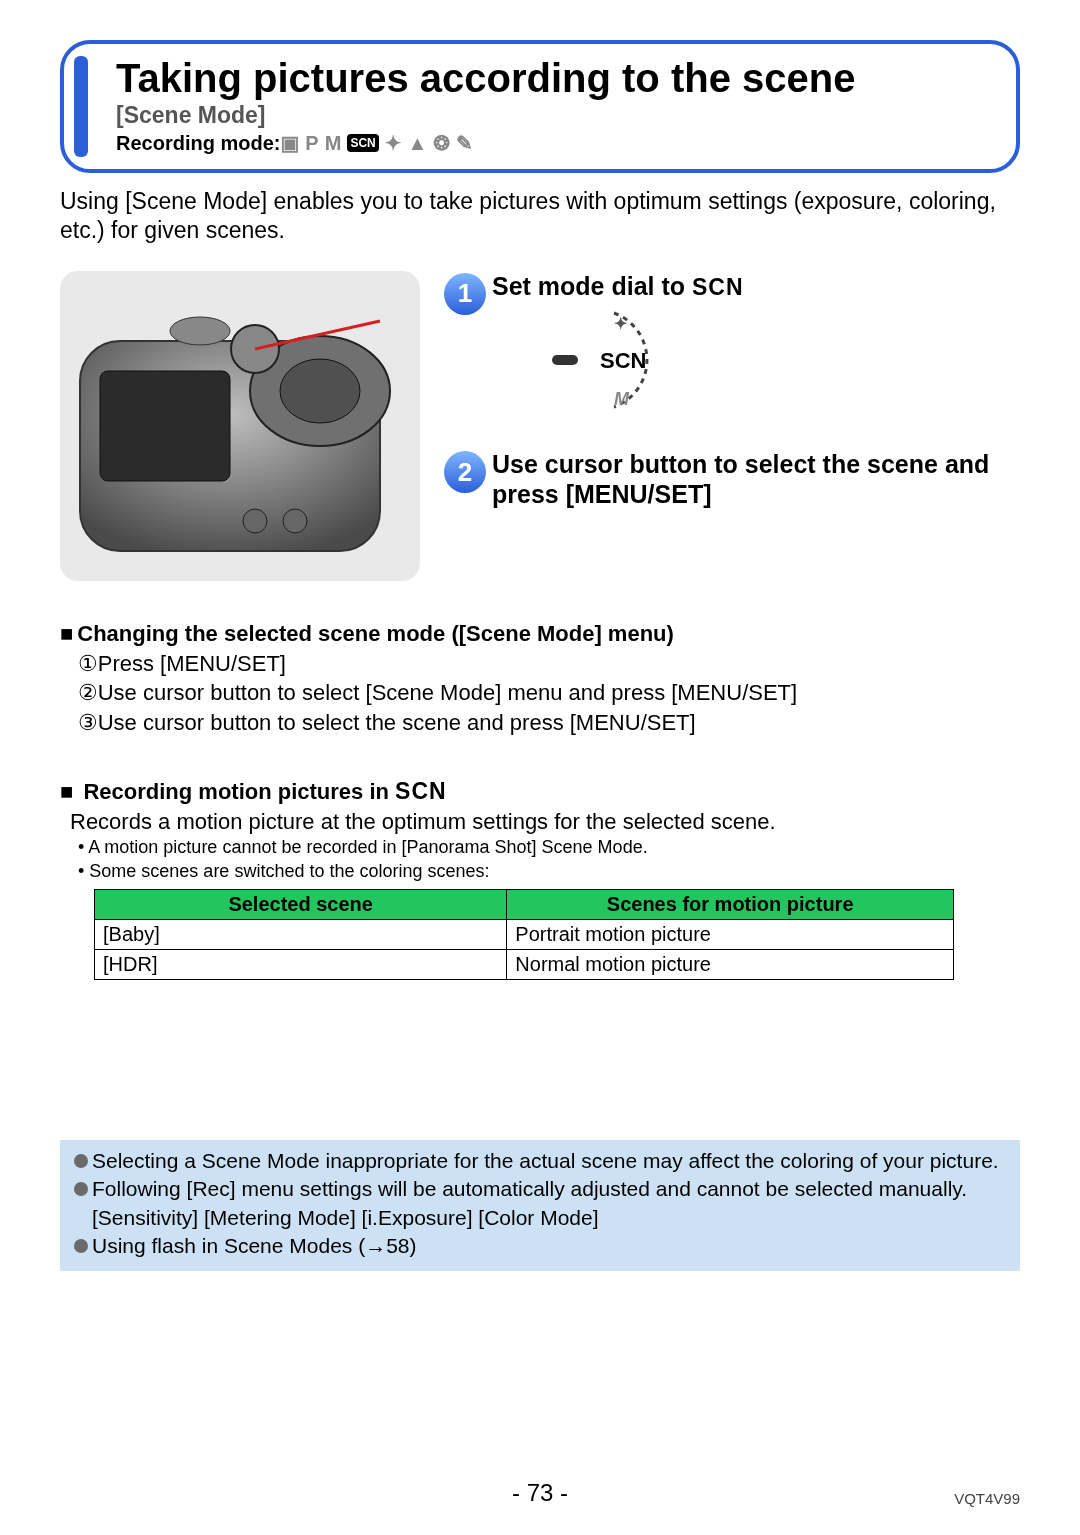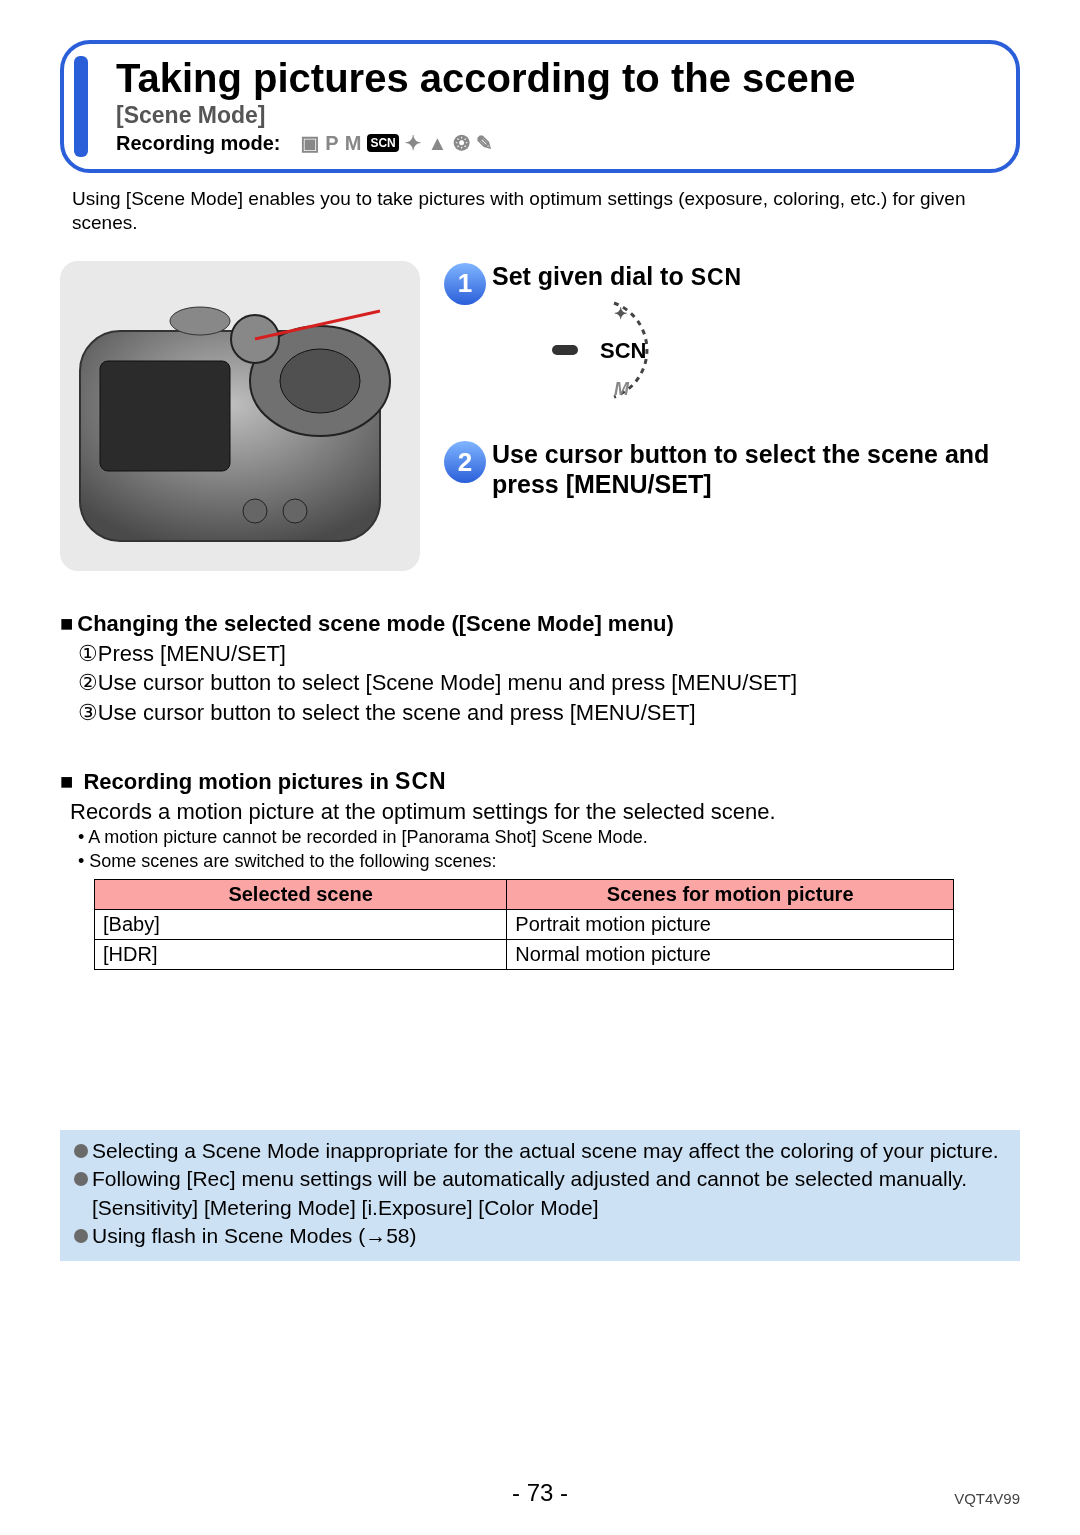--- a/index.html
+++ b/index.html
@@ -2,42 +2,42 @@
 <html><head>
 <meta charset="utf-8">
 <style>
   html,body{margin:0;padding:0;background:#fff;font-family:Arial,Helvetica,sans-serif;color:#000}
   .page{width:1080px;min-height:1535px;margin:0 auto;position:relative;box-sizing:border-box;padding:40px 60px 80px 60px}
   .panel{border:4px solid #2b5fd9;border-radius:30px;padding:12px 24px 14px 24px;position:relative;margin-bottom:14px}
   .panel .accent{position:absolute;left:10px;top:12px;bottom:12px;width:14px;background:#2b5fd9;border-radius:6px}
   .panel-inner{margin-left:28px}
   h1.title{font-size:40px;font-weight:bold;margin:0 0 2px 0;line-height:1.1}
   .subtitle{font-size:23px;font-weight:bold;color:#555;margin:0}
-  .rec-line{font-size:20px;font-weight:bold;margin:2px 0 0 0;display:flex;align-items:center;gap:20px}
+  .rec-line{font-size:20px;font-weight:bold;margin:2px 0 0 0;display:flex;align-items:center;gap:0}
   .mode-icons{display:inline-flex;align-items:center;gap:6px;color:#888;font-size:20px}
   .mode-icons .scn{background:#000;color:#fff;font-size:12px;font-weight:bold;padding:2px 3px;border-radius:4px}
-  .body-text{font-size:19px;line-height:1.25;margin:6px 0 26px 12px}
+  .body-text{font-size:23px;line-height:1.25;margin:6px 0 26px 0}
   .steps-row{display:flex;gap:24px;align-items:flex-start;margin-bottom:30px}
   .camera-box{flex:0 0 360px}
   .camera-placeholder{width:360px;height:310px;background:#e9e9e9;border-radius:18px;display:flex;align-items:center;justify-content:center;color:#888;font-size:14px;position:relative;overflow:hidden}
   .camera-placeholder svg{width:100%;height:100%}
   .steps{flex:1}
   .step{display:flex;align-items:flex-start;gap:6px;margin-bottom:18px}
   .bullet{flex:0 0 42px;height:42px;border-radius:50%;background:linear-gradient(#7fb5ff,#2b5fd9);display:flex;align-items:center;justify-content:center;color:#fff;font-weight:bold;font-size:26px;margin-top:2px}
   .step-text{font-size:25px;font-weight:bold;line-height:1.2}
   .scn-label{font-family:Arial;font-size:23px;letter-spacing:1px}
   .dial-art{margin:4px 0 10px 50px}
   .sec-h{font-size:22px;font-weight:bold;margin:40px 0 2px 0}
   .sec-h::before{content:"■";margin-right:4px}
   .enum{font-size:22px;line-height:1.35;margin-left:18px}
   .sub-bullets{font-size:18px;line-height:1.3;margin-left:18px}
   .sub-bullets .row::before{content:"• ";}
   table.scene-table{width:860px;border-collapse:collapse;margin:6px 0 0 34px;font-size:20px}
   table.scene-table th,table.scene-table td{border:1px solid #000;padding:3px 8px;text-align:left}
-  table.scene-table th{background:#fca5a5;font-weight:bold;text-align:center}
+  table.scene-table th{background:#22c55e;font-weight:bold;text-align:center}
   .note-box{background:#cde1f4;padding:6px 14px 10px 14px;margin-top:160px;font-size:21px;line-height:1.25}
   .note-box .nrow{display:flex;align-items:flex-start;gap:4px;margin:2px 0}
   .note-box .dot{flex:0 0 14px;height:14px;border-radius:50%;background:#6a6a6a;margin-top:6px}
   .note-indent{margin-left:18px}
   .footer{position:absolute;left:0;right:0;bottom:28px;text-align:center;font-size:24px}
   .docnum{position:absolute;right:60px;bottom:28px;font-size:15px;color:#444}
 </style>
 </head>
 <body>
 
@@ -85,21 +85,21 @@
           <circle cx="195" cy="250" r="12" fill="#666" stroke="#222"></circle>
           <circle cx="235" cy="250" r="12" fill="#666" stroke="#222"></circle>
           <ellipse cx="140" cy="60" rx="30" ry="14" fill="#888" stroke="#333"></ellipse>
         </svg>
       </div>
     </div>
     <div class="steps">
       <div class="step">
         <div class="bullet">1</div>
         <div class="step-text">
-          <span>Set given dial to </span><span class="scn-label">SCN</span>
+          <span>Set mode dial to </span><span class="scn-label">SCN</span>
           <div class="dial-art">
             <svg width="120" height="110" viewBox="0 0 120 110">
               <path d="M72 8 A50 50 0 0 1 72 102" fill="none" stroke="#444" stroke-width="3" stroke-dasharray="5 5"></path>
               <text x="72" y="24" font-size="16" fill="#555">✦</text>
               <text x="58" y="63" font-size="22" font-weight="bold" fill="#000">SCN</text>
               <text x="72" y="100" font-size="18" fill="#888" font-style="italic">M</text>
               <rect x="10" y="50" width="26" height="10" rx="5" fill="#333"></rect>
             </svg>
           </div>
         </div>
@@ -119,21 +119,21 @@
   </div>
 
   <div class="sec-h">
     <span>Recording motion pictures in </span><span class="scn-label">SCN</span>
   </div>
   <div class="enum" style="margin-left:10px">
     <div>Records a motion picture at the optimum settings for the selected scene.</div>
   </div>
   <div class="sub-bullets">
     <div class="row">A motion picture cannot be recorded in [Panorama Shot] Scene Mode.</div>
-    <div class="row">Some scenes are switched to the following scenes:</div>
+    <div class="row">Some scenes are switched to the coloring scenes:</div>
   </div>
 
   <table class="scene-table">
     <thead>
       <tr>
         <th style="width:48%">Selected scene</th>
         <th>Scenes for motion picture</th>
       </tr>
     </thead>
     <tbody>

